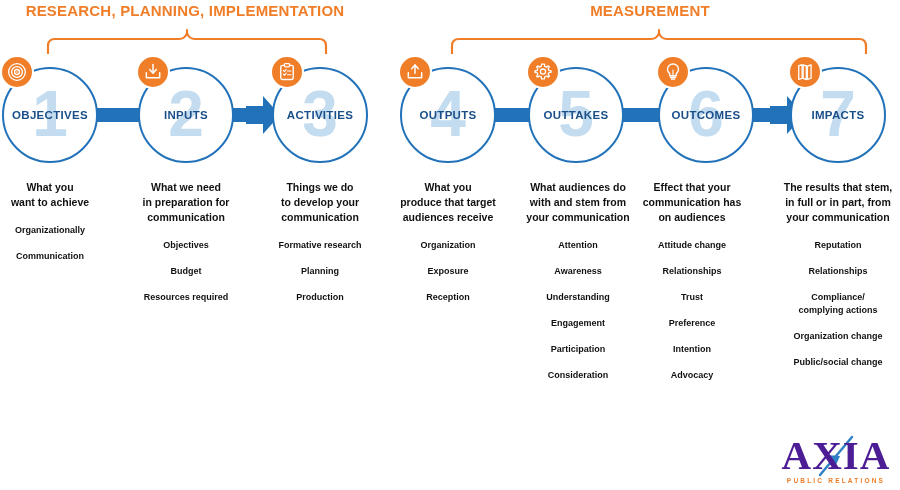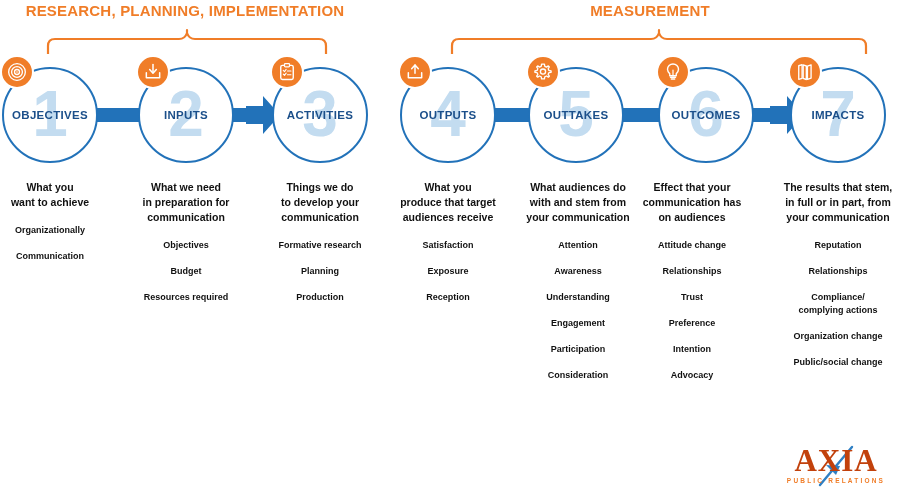--- a/index.html
+++ b/index.html
@@ -122,23 +122,23 @@
   
   #logo {
     position: absolute;
     right: 8px;
     bottom: 6px;
     width: 112px;
     text-align: center;
   }
   .logo-word {
     font-family: "Liberation Serif", serif;
-    font-size: 31px;
-    font-weight: bold;
-    color: #c2410c;
+    font-size: 41px;
+    font-weight: bold;
+    color: #4c1d95;
     letter-spacing: 1px;
     line-height: 1;
     position: relative;
     z-index: 2;
   }
   .logo-sub {
     font-family: "Liberation Sans", sans-serif;
     font-size: 6.5px;
     font-weight: bold;
     letter-spacing: 2.2px;
@@ -297,21 +297,21 @@
       <div class="col-item">Planning</div>
       <div class="col-item">Production</div>
     </div>
   </div>
 
   <div class="col" style="left:448px; top:180px; width:132px;">
     <div class="col-desc">What you
 produce that target
 audiences receive</div>
     <div class="col-items">
-      <div class="col-item">Satisfaction</div>
+      <div class="col-item">Organization</div>
       <div class="col-item">Exposure</div>
       <div class="col-item">Reception</div>
     </div>
   </div>
 
   <div class="col" style="left:578px; top:180px; width:140px;">
     <div class="col-desc">What audiences do
 with and stem from
 your communication</div>
     <div class="col-items">

